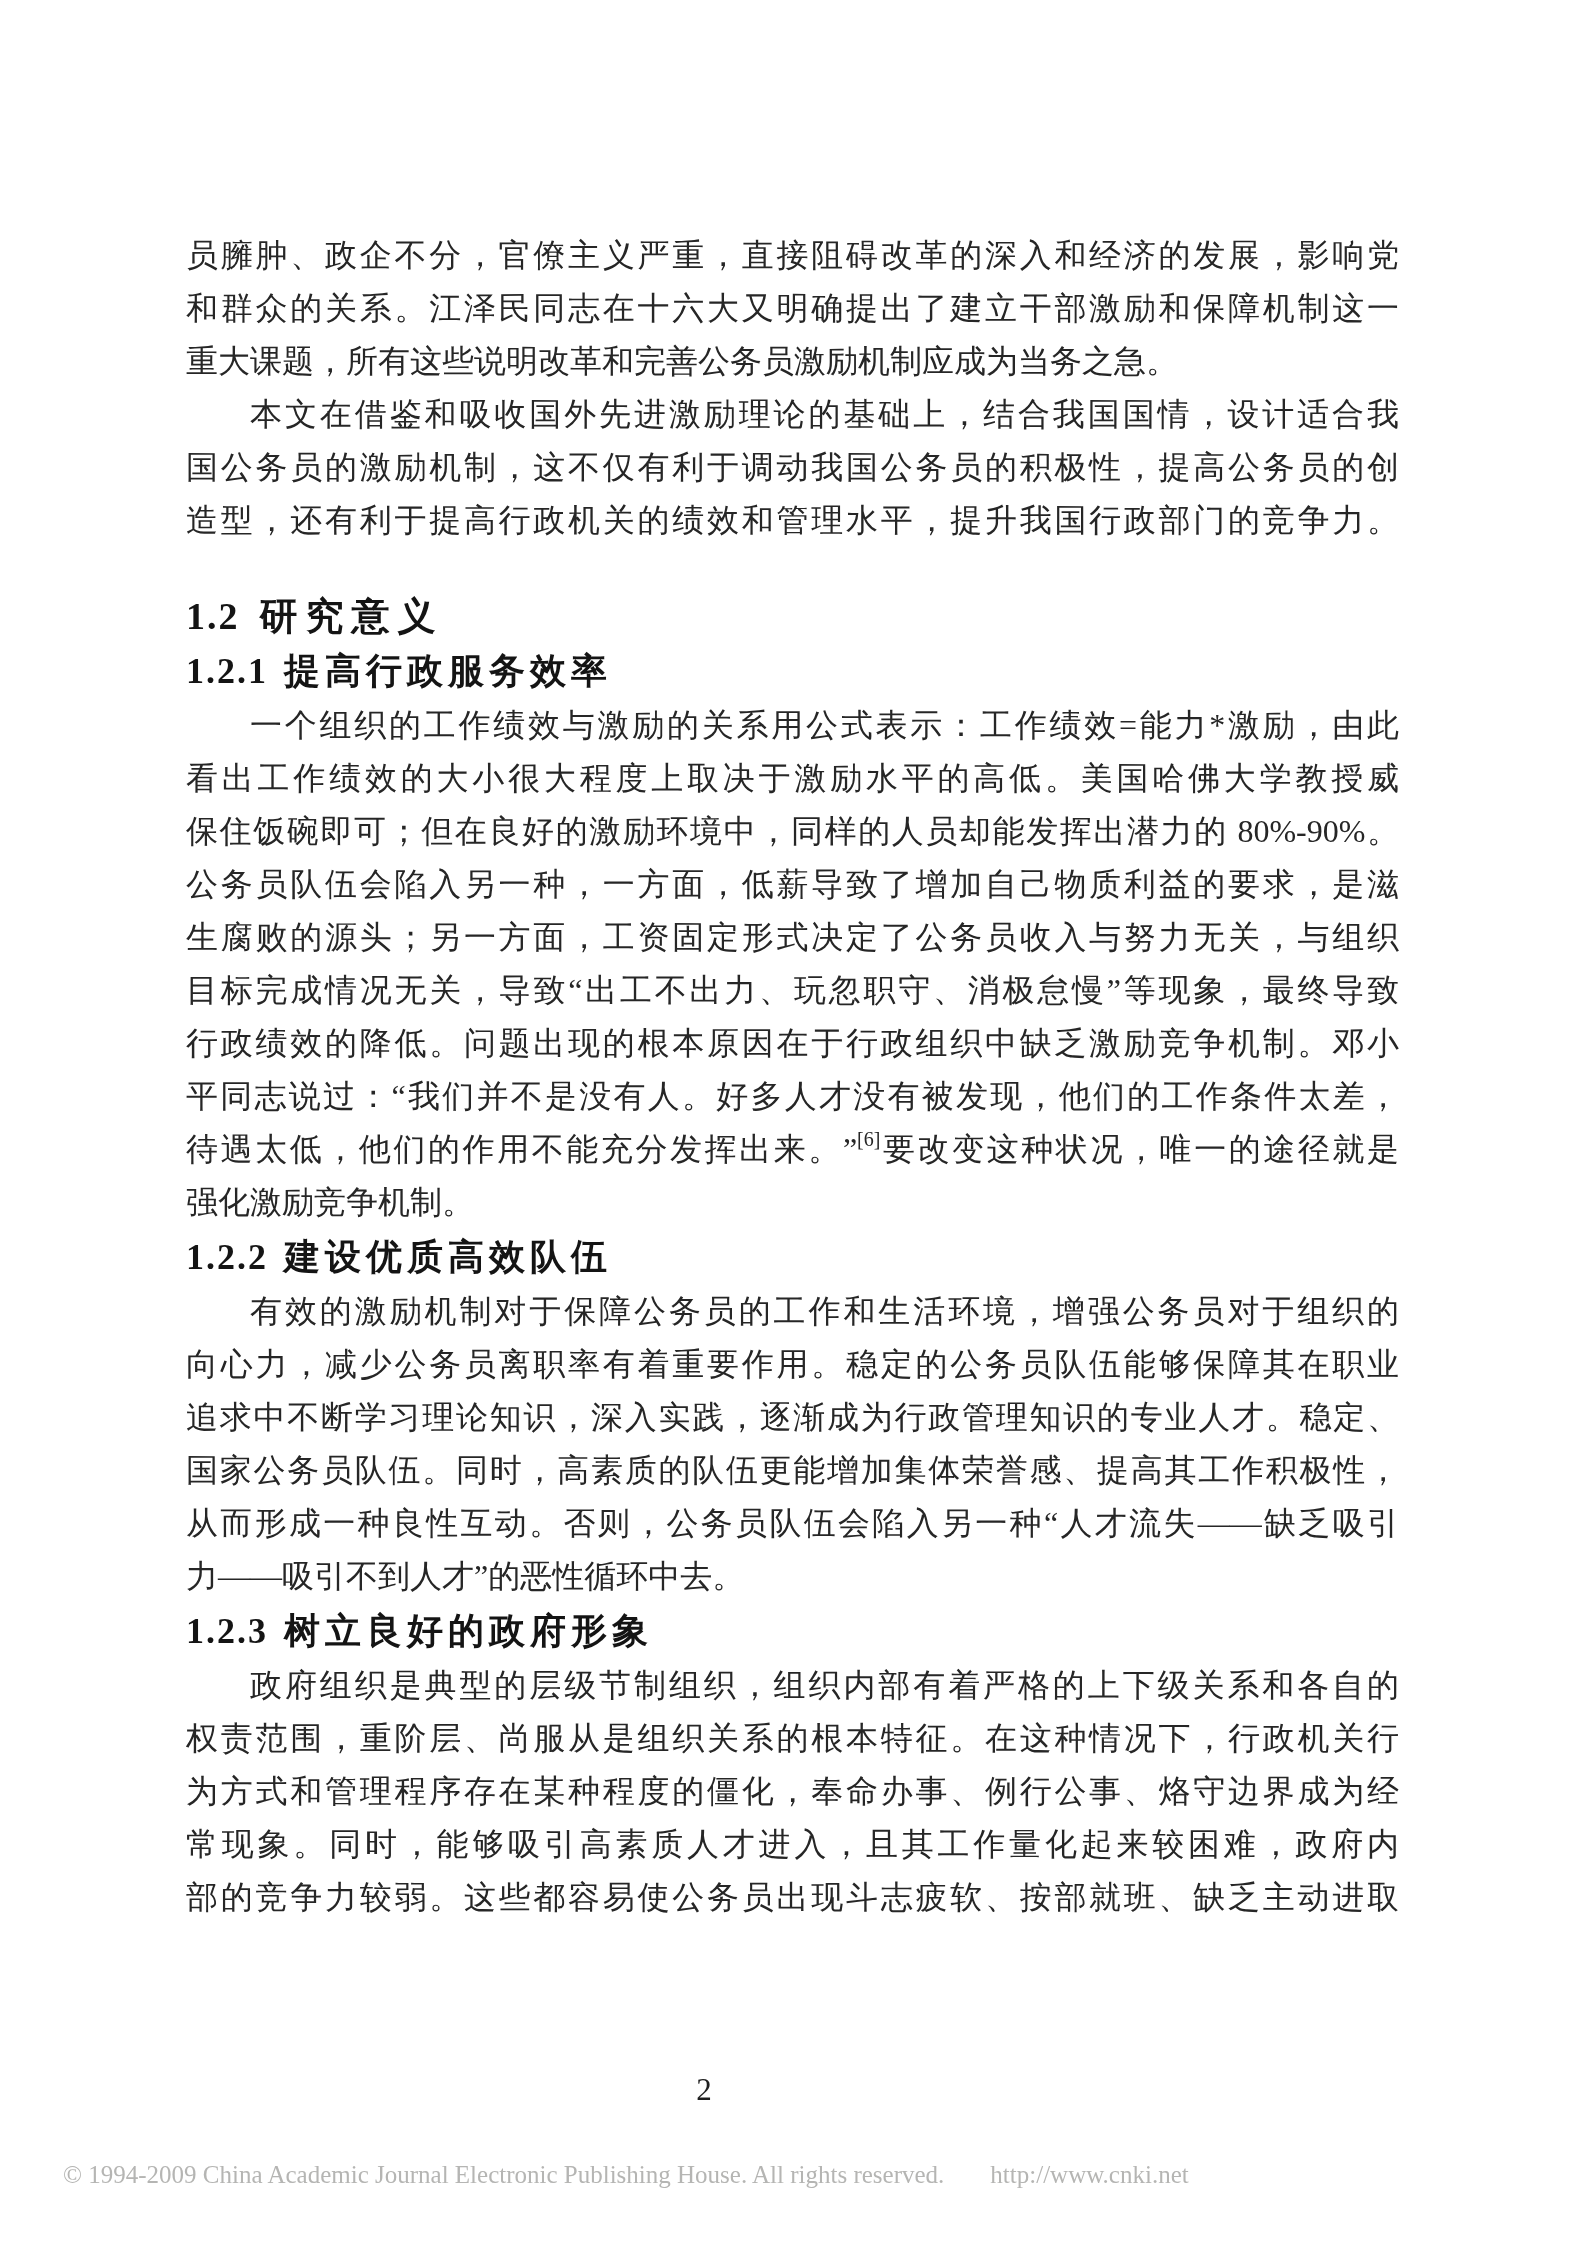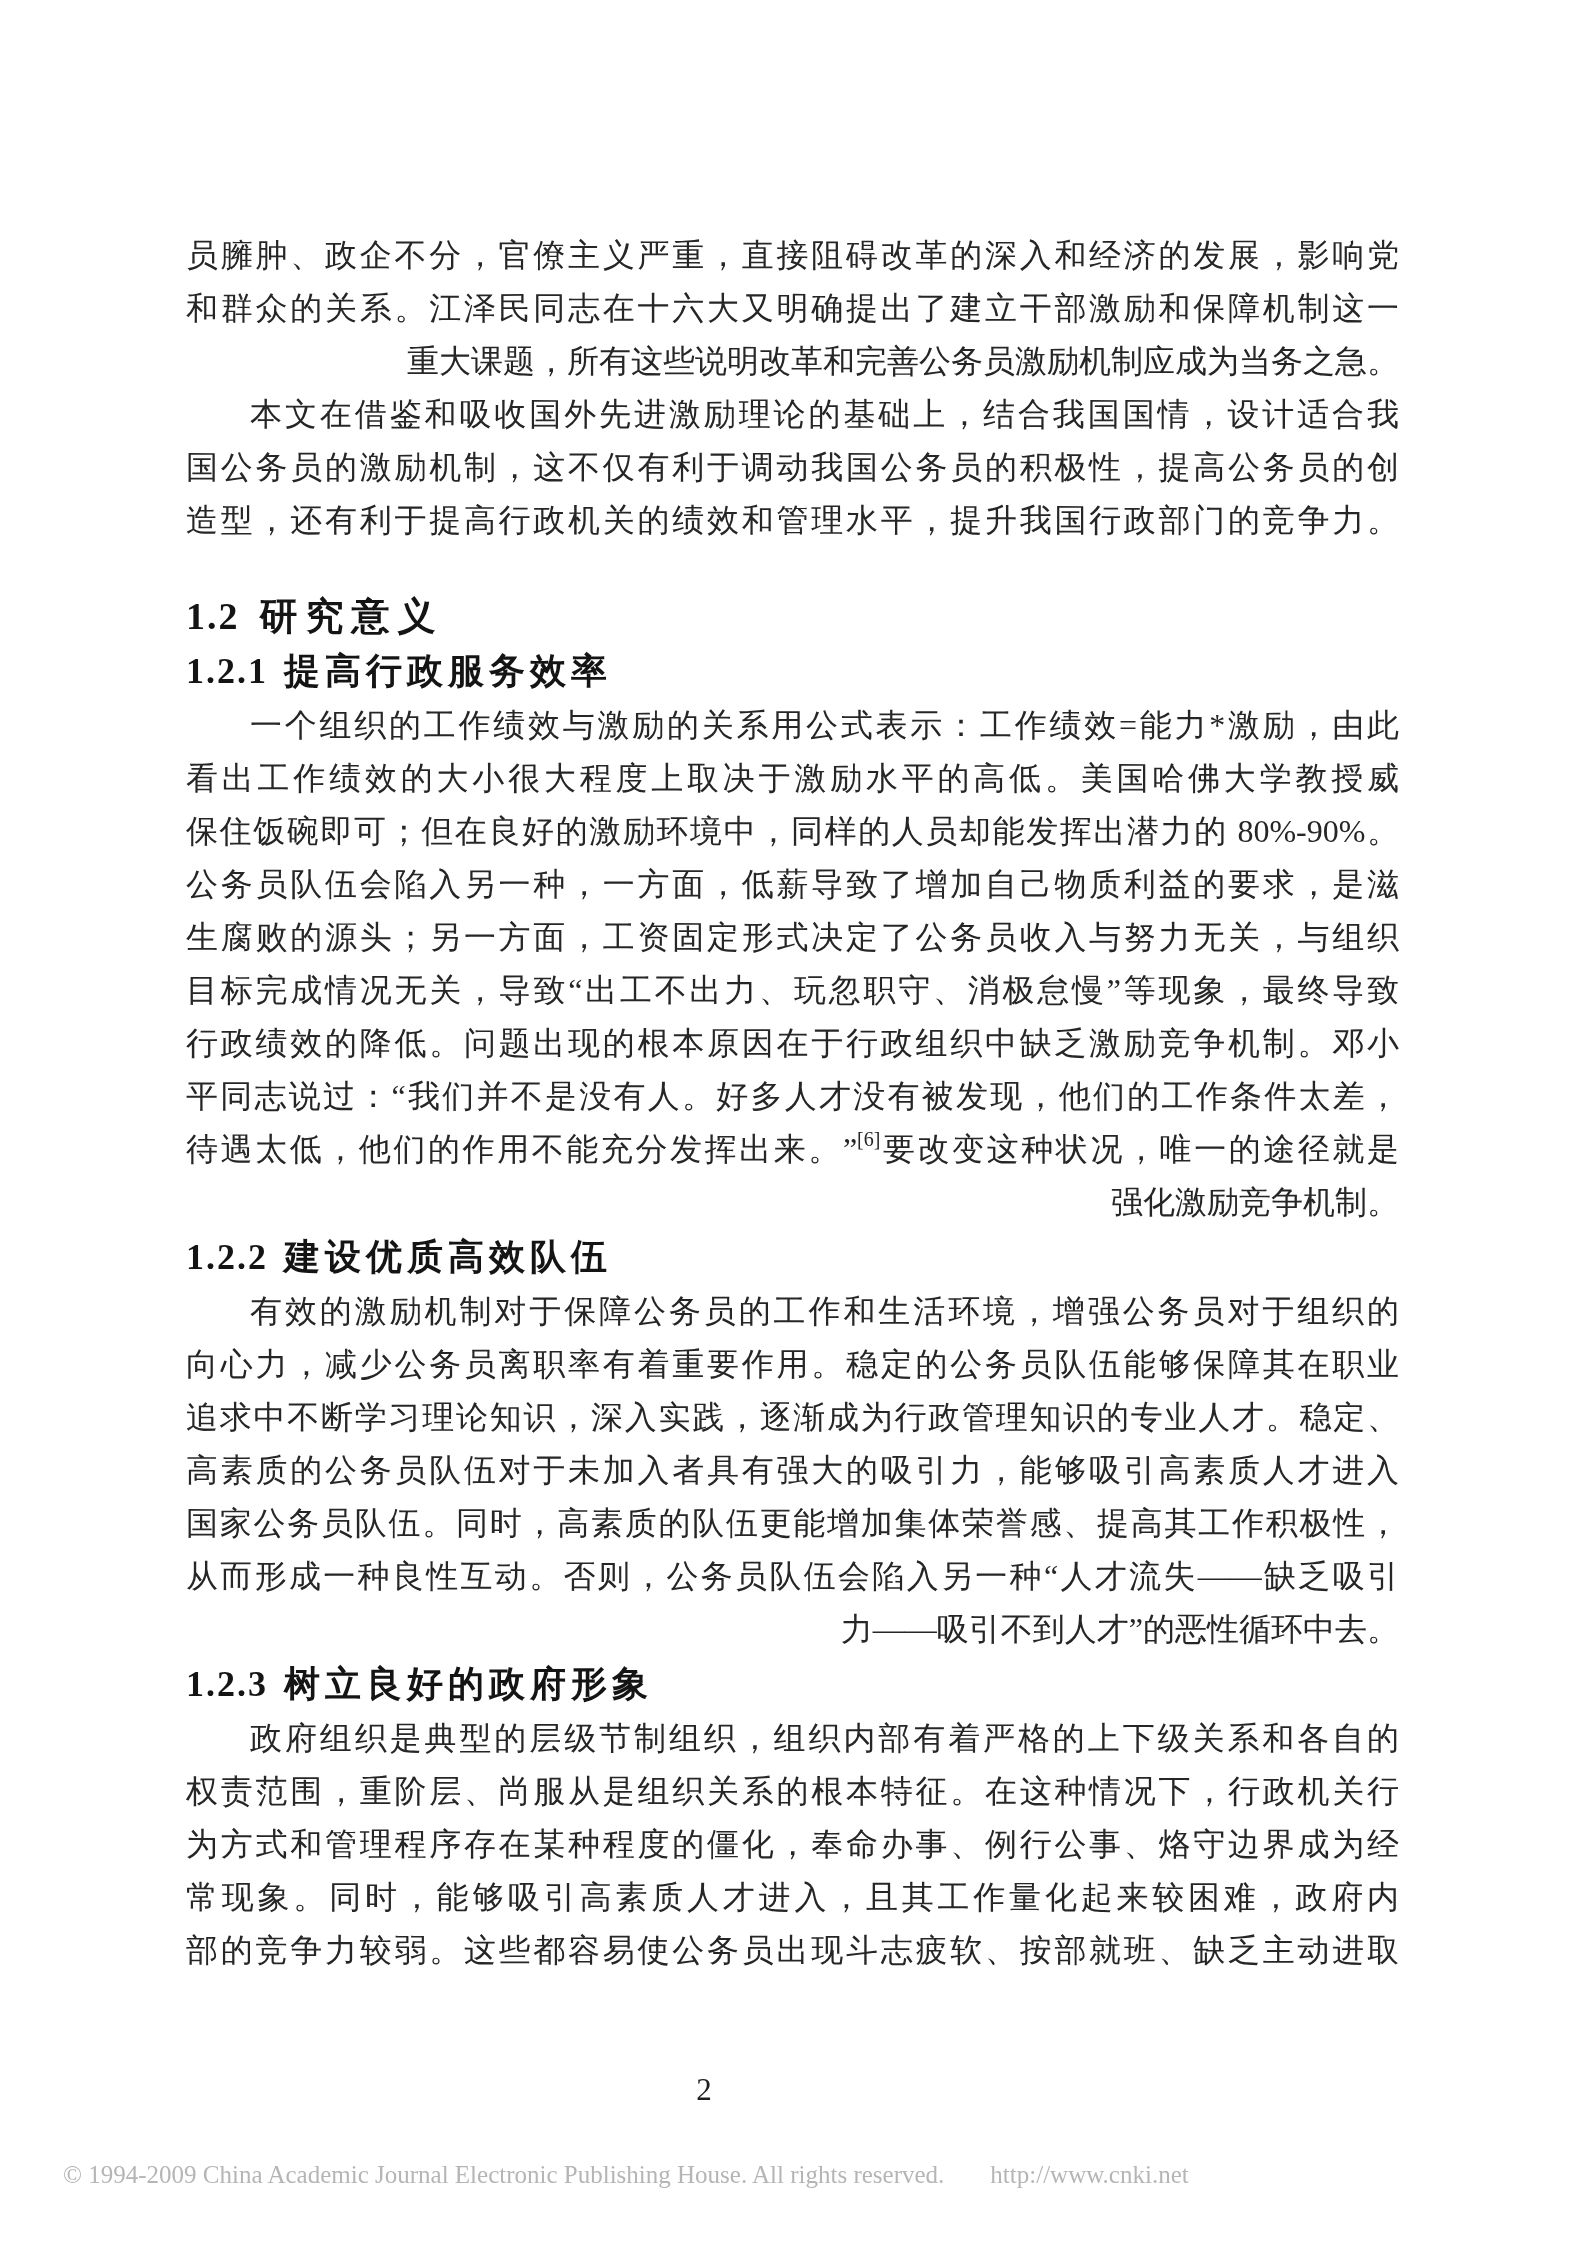--- a/index.html
+++ b/index.html
@@ -19,21 +19,21 @@
     width: 1213px;
     font-size: 32px;
     line-height: 53px;
     color: #262626;
     font-family: "Liberation Serif", serif;
   }
   .line {
     height: 53px;
     line-height: 53px;
     white-space: nowrap;
-    text-align: right;
+    text-align: left;
   }
   .line.j {
     white-space: normal;
     text-align: justify;
     text-align-last: justify;
   }
   .line.indent { text-indent: 64px; }
   .supref {
     font-size: 20px;
     line-height: 0;
@@ -114,21 +114,20 @@
       <div class="line j">生腐败的源头；另一方面，工资固定形式决定了公务员收入与努力无关，与组织</div>
       <div class="line j">目标完成情况无关，导致“出工不出力、玩忽职守、消极怠慢”等现象，最终导致</div>
       <div class="line j">行政绩效的降低。问题出现的根本原因在于行政组织中缺乏激励竞争机制。邓小</div>
       <div class="line j">平同志说过：“我们并不是没有人。好多人才没有被发现，他们的工作条件太差，</div>
       <div class="line j"><span>待遇太低，他们的作用不能充分发挥出来。”</span><sup class="supref">[6]</sup><span>要改变这种状况，唯一的途径就是</span></div>
       <div class="line">强化激励竞争机制。</div>
       <div class="heading hsub"><span class="h-num">1.2.2</span><span class="h-txt">建设优质高效队伍</span></div>
       <div class="line j indent">有效的激励机制对于保障公务员的工作和生活环境，增强公务员对于组织的</div>
       <div class="line j">向心力，减少公务员离职率有着重要作用。稳定的公务员队伍能够保障其在职业</div>
       <div class="line j">追求中不断学习理论知识，深入实践，逐渐成为行政管理知识的专业人才。稳定、</div>
-      <div class="line j">高素质的公务员队伍对于未加入者具有强大的吸引力，能够吸引高素质人才进入</div>
       <div class="line j">国家公务员队伍。同时，高素质的队伍更能增加集体荣誉感、提高其工作积极性，</div>
       <div class="line j">从而形成一种良性互动。否则，公务员队伍会陷入另一种“人才流失——缺乏吸引</div>
       <div class="line">力——吸引不到人才”的恶性循环中去。</div>
       <div class="heading hsub"><span class="h-num">1.2.3</span><span class="h-txt">树立良好的政府形象</span></div>
       <div class="line j indent">政府组织是典型的层级节制组织，组织内部有着严格的上下级关系和各自的</div>
       <div class="line j">权责范围，重阶层、尚服从是组织关系的根本特征。在这种情况下，行政机关行</div>
       <div class="line j">为方式和管理程序存在某种程度的僵化，奉命办事、例行公事、烙守边界成为经</div>
       <div class="line j">常现象。同时，能够吸引高素质人才进入，且其工作量化起来较困难，政府内</div>
       <div class="line j">部的竞争力较弱。这些都容易使公务员出现斗志疲软、按部就班、缺乏主动进取</div>
     </div>

